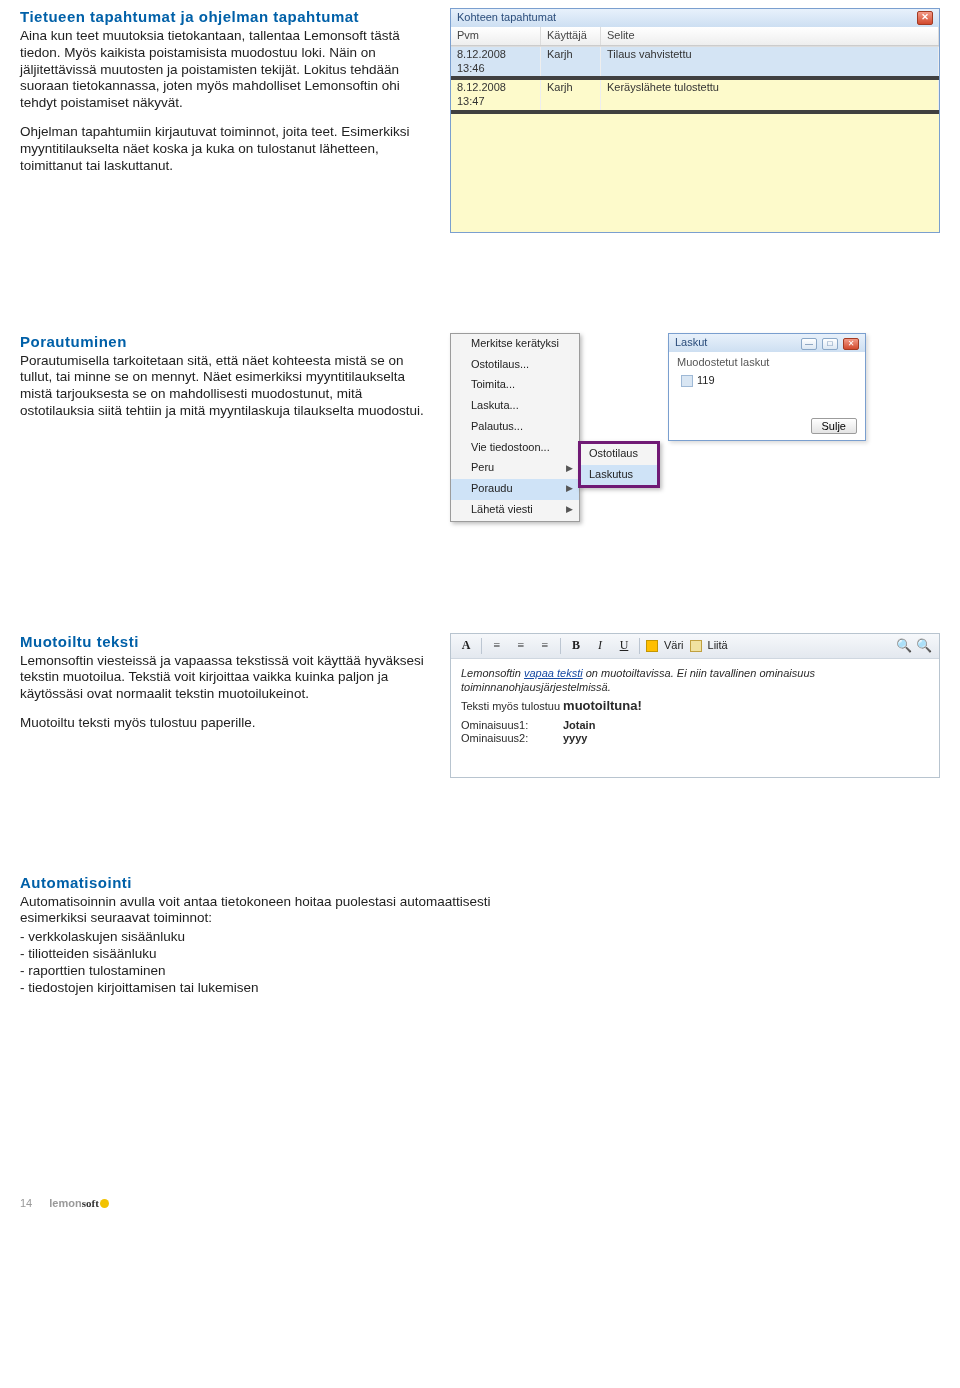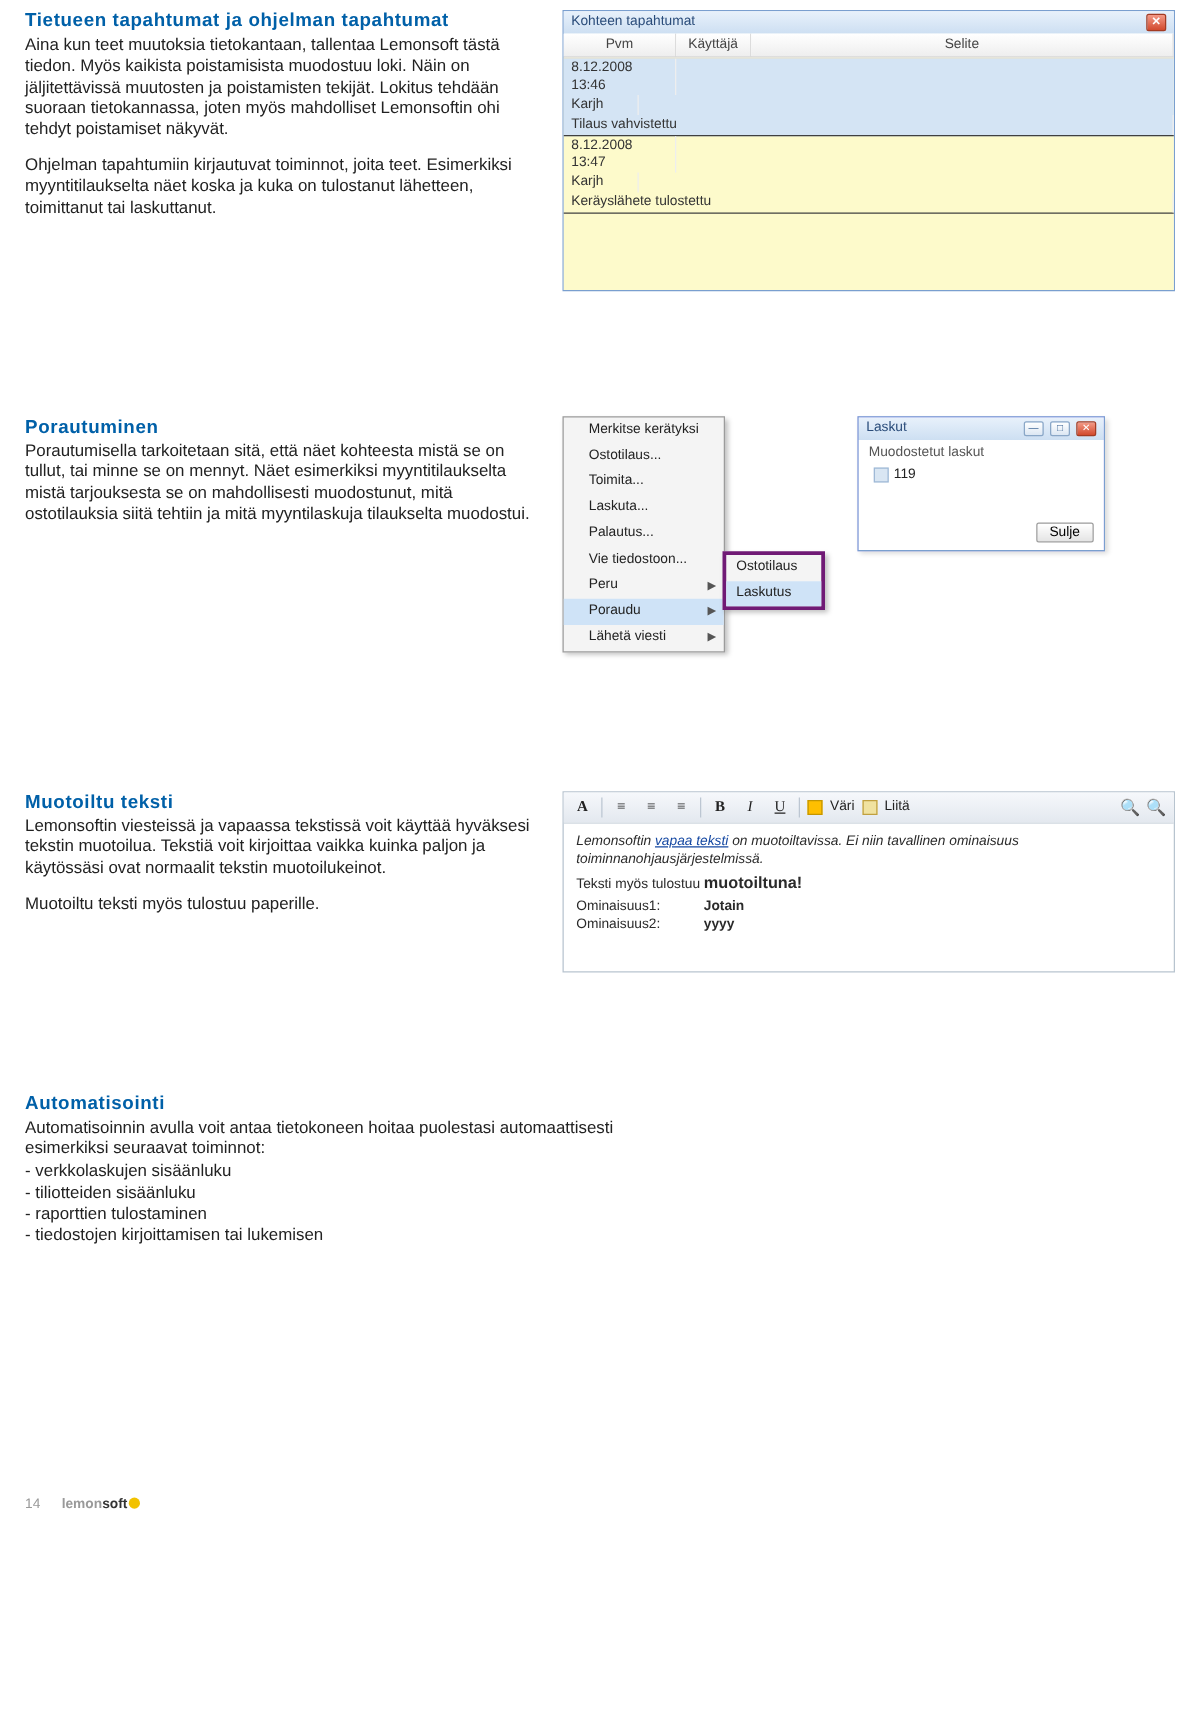--- a/index.html
+++ b/index.html
@@ -38,23 +38,23 @@
     border: 1px solid #a33b23;
     border-radius: 2px;
     color: #fff;
     display: flex; align-items: center; justify-content: center;
     font-size: 9px; font-weight: bold;
   }
   .tbl-head, .tbl-row {
     display: flex;
     font-size: 11px;
   }
-  .tbl-head { background: #fff; border-bottom: 1px solid #ccc; text-align: center;}
+  .tbl-head { background: #fff; border-bottom: 1px solid #ccc;}
   .tbl-head > div { padding: 2px 6px; border-right: 1px solid #dcdcdc; color: #444; background: linear-gradient(#fff,#eee); }
-  .tbl-row { border-bottom: 1px solid #404040; flex-direction: column; }
+  .tbl-row { border-bottom: 4px solid #404040; }
   .tbl-row > div { padding: 1px 6px; border-right: 1px solid #eee; color: #333; }
   .col-pvm { width: 90px; }
   .col-kay { width: 60px; }
   .col-sel { flex: 1; }
   .tbl-row.sel { background: #e2edf7; }
   .events-body { background: #fdfacb; height: 186px; border-top: 1px solid #dcdcdc; }
   .events-body .tbl-row { background: transparent; }
   .events-body .tbl-row.sel { background: #d4e4f4; }
   
   .drill-wrap { position: relative; height: 140px; }
@@ -77,22 +77,22 @@
   .ctx-arrow { font-size: 9px; color: #555; }
   .sub-menu {
     position: absolute; top: 108px; left: 128px;
     width: 82px;
     background: #f4f4f4;
     border: 3px solid #701a75;
     box-shadow: 2px 2px 4px rgba(0,0,0,0.25);
     font-size: 11px;
   }
   .laskut-win {
-    position: absolute; top: 0; left: 236px; width: 198px;
-    border: 1px solid #7a9fcf; background: #c4b5fd;
+    position: absolute; top: 0; left: 218px; width: 198px;
+    border: 1px solid #7a9fcf; background: #4d7c0f;
     box-shadow: 2px 2px 4px rgba(0,0,0,0.15);
   }
   .laskut-title {
     background: linear-gradient(#e8f1fb,#cddff2);
     font-size: 11px; color: #2a4c7a;
     padding: 2px 6px;
     display: flex; justify-content: space-between; align-items: center;
   }
   .laskut-btn {
     width: 16px; height: 12px; border: 1px solid #8aa7c7;
@@ -140,21 +140,21 @@
   .rte-body .u { text-decoration: underline; color:#1548a2;}
   .rte-body .bold { font-weight: bold; font-size:13px;}
   .rte-body .row { margin-top:4px;}
   .kv { display:flex; gap:12px;}
   .kv .k { width:90px; }
   
   .footer { position: relative; margin-top: 200px; font-size: 11px;}
   .pnum { color: #999; }
   .logo { margin-left: 14px; }
   .logo .lem { color:#999; font-weight:bold;}
-  .logo .soft { color:#333; font-weight:bold;}
+  .logo .soft { color:#333; font-weight:bold;font-family:Liberation Serif, serif;}
   .logo .dot { display:inline-block; width:9px; height:9px; border-radius:50%; background:#f2c200; vertical-align:middle; margin-left:1px;}
 
   .bullet-list { margin-top:2px; }
   .bullet-list div { }
 </style>
 </head>
 <body>
 
 <div class="section">
   <div class="text-col">

